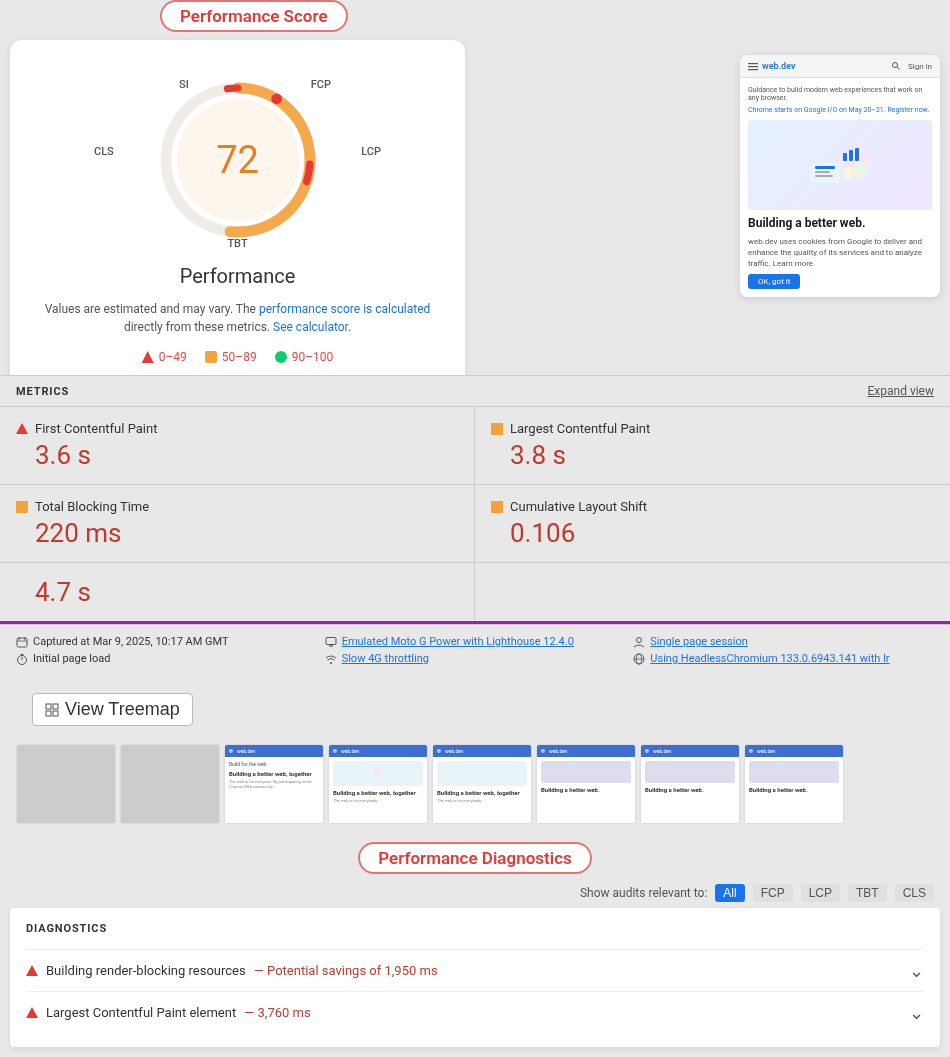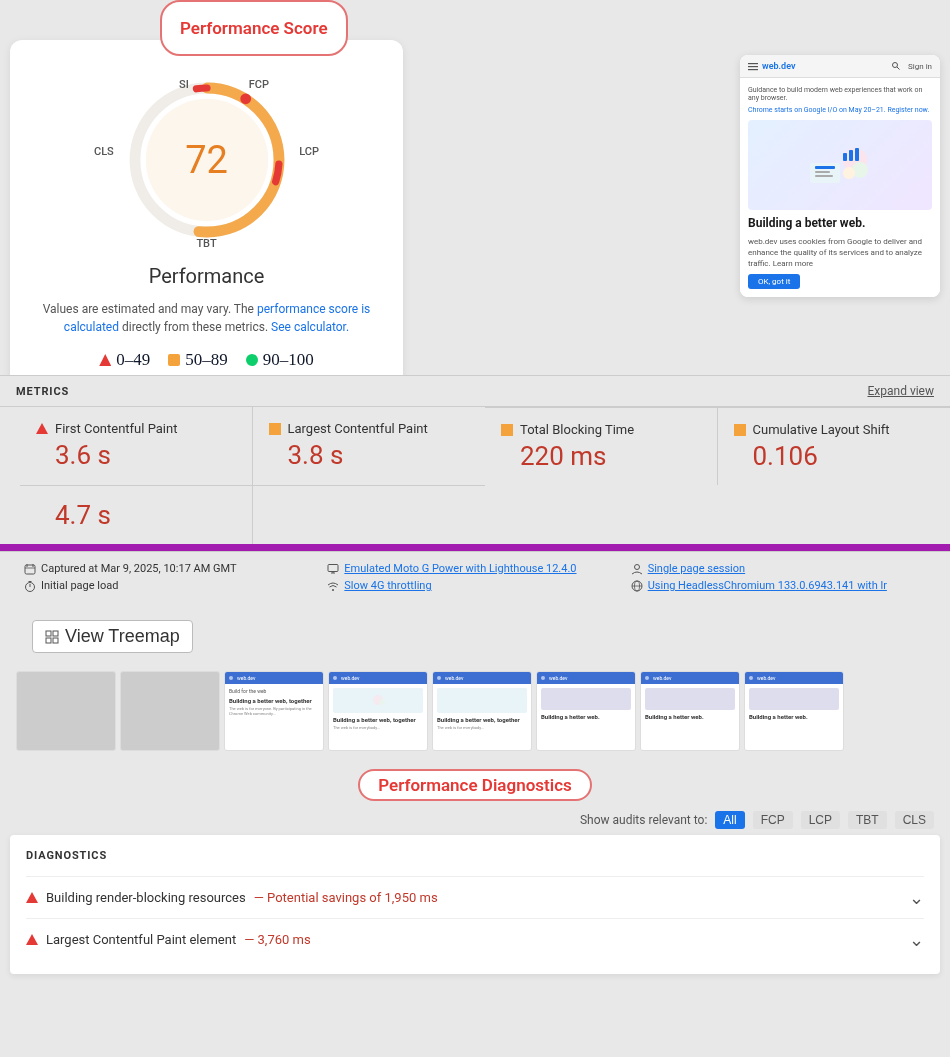--- a/index.html
+++ b/index.html
@@ -13,33 +13,33 @@
     }
 
     
     .perf-score-bubble {
       position: absolute;
       top: 0;
       left: 160px;
       background: white;
       border: 2px solid #e57373;
       border-radius: 20px;
-      padding: 16px 18px;
+      padding: 4px 18px;
       font-size: 17px;
       font-weight: 600;
       color: #e53935;
       z-index: 10;
     }
 
     
     .score-card {
       position: absolute;
       top: 40px;
       left: 10px;
-      width: 393px;
+      width: 455px;
       background: white;
       border-radius: 12px;
       padding: 20px 24px 24px;
       box-shadow: 0 2px 8px rgba(0,0,0,0.08);
     }
 
     
     .gauge-area {
       display: flex;
       justify-content: center;
@@ -113,23 +113,22 @@
       gap: 18px;
       margin-top: 14px;
       justify-content: center;
       align-items: center;
     }
 
     .legend-item {
       display: flex;
       align-items: center;
       gap: 5px;
-      font-size: 17px;
-      color: #0f172a;
-      font-family: Liberation Serif, serif;
+      font-size: 12px;
+      color: #ef4444;
     }
 
     .legend-dot {
       width: 12px;
       height: 12px;
       border-radius: 2px;
     }
 
     .dot-red { background: #e53935; clip-path: polygon(50% 0%, 0% 100%, 100% 100%); border-radius: 0; width: 12px; height: 12px; }
     .dot-orange { background: #f4a23b; border-radius: 2px; }
@@ -226,23 +225,22 @@
 
     .expand-view {
       font-size: 12px;
       color: #555;
       cursor: pointer;
       text-decoration: underline;
     }
 
     .metrics-grid {
       display: grid;
-      grid-template-columns: 1fr 1fr 1fr 1fr;
-      border-bottom: 7px solid #a21caf;
-      padding-left: 20px;
+      grid-template-columns: 1fr 1fr;
+      border-bottom: 3px solid #a21caf;
     }
 
     .metric-cell {
       padding: 14px 16px 14px 16px;
       background: #e8e8e8;
       border-right: 1px solid #ccc;
     }
 
     .metric-cell:nth-child(even) {
       border-right: none;
@@ -263,21 +261,21 @@
     .metric-value {
       font-size: 26px;
       font-weight: 400;
       color: #c0392b;
       margin-left: 19px;
     }
 
     
     .capture-info {
       background: #e8e8e8;
-      padding: 10px 24px;
+      padding: 10px 16px;
       border-top: 1px solid #ccc;
       display: grid;
       grid-template-columns: 1fr 1fr 1fr;
       gap: 4px 8px;
     }
 
     .capture-row {
       display: flex;
       align-items: center;
       gap: 5px;

